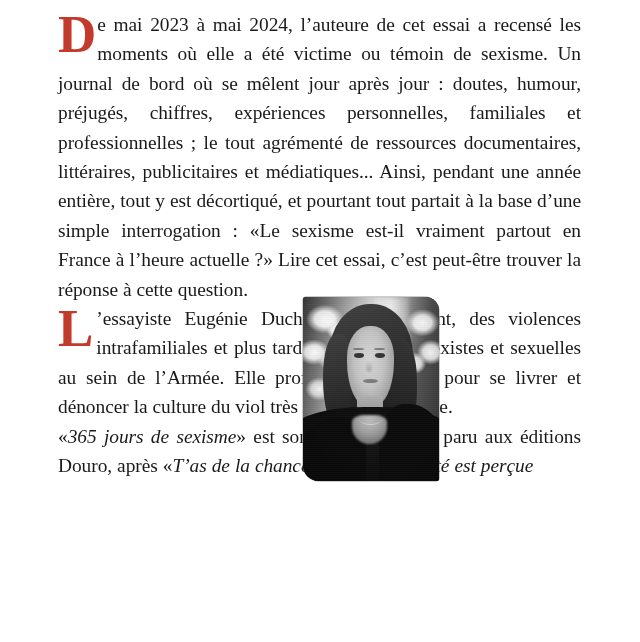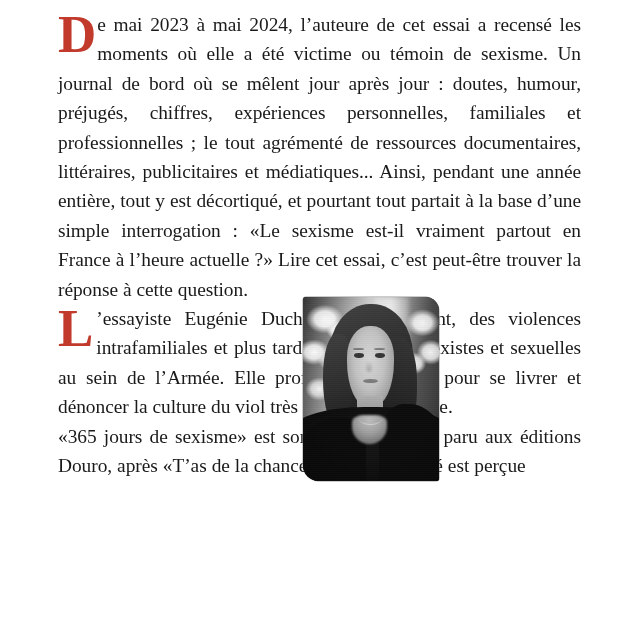--- a/index.html
+++ b/index.html
@@ -53,21 +53,21 @@
     font-size: 52px;
     line-height: 44px;
     padding: 2px 1px 0 0;
     margin: 0 1px 0 0;
     -webkit-font-smoothing: antialiased;
   }
 
   .dropcap.d-cap { font-size: 53px; line-height: 45px; margin-right: 0px; }
   .dropcap.l-cap { font-size: 53px; line-height: 45px; margin-right: 2px; }
 
-  .ital { }
+  .ital { font-style: italic; }
 
   
   .photo-wrap {
     position: absolute;
     left: 245px;
     top: 287px;
     width: 136px;
     height: 184px;
   }
 

